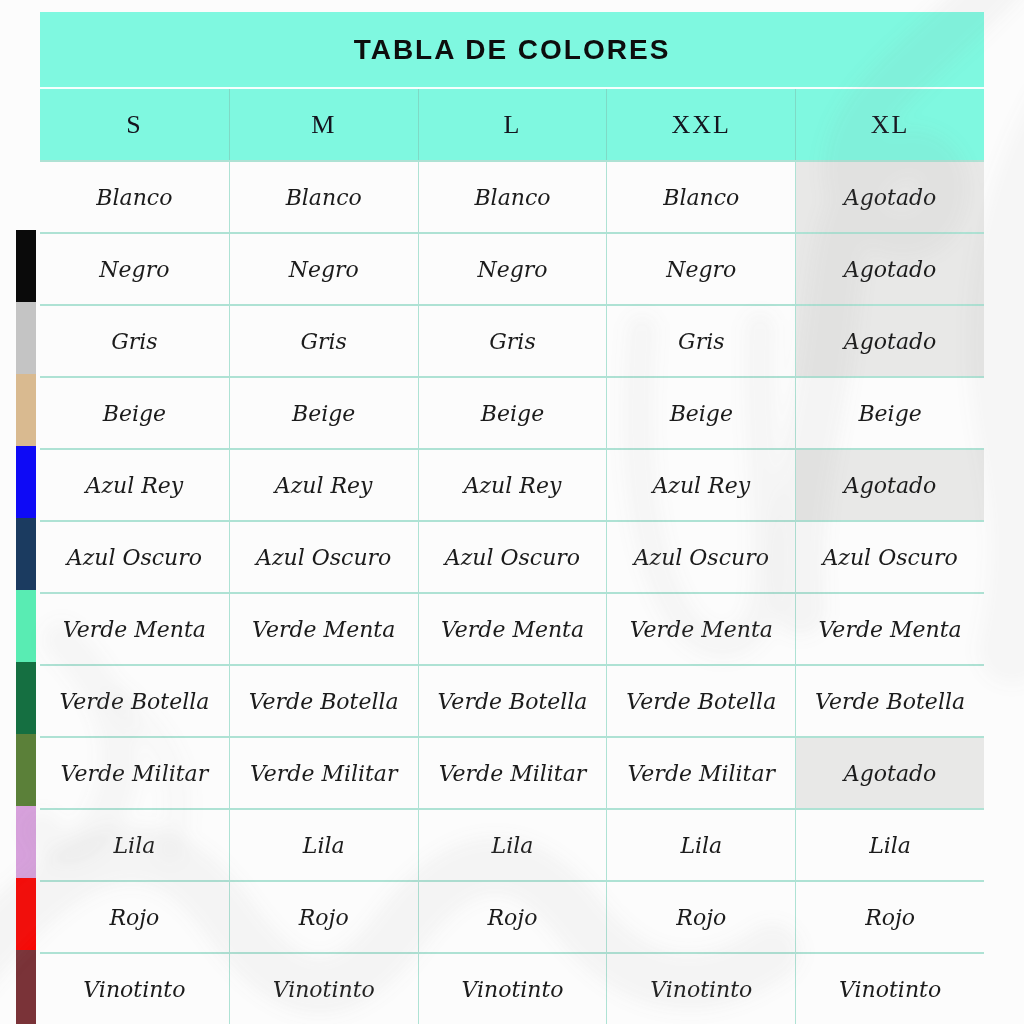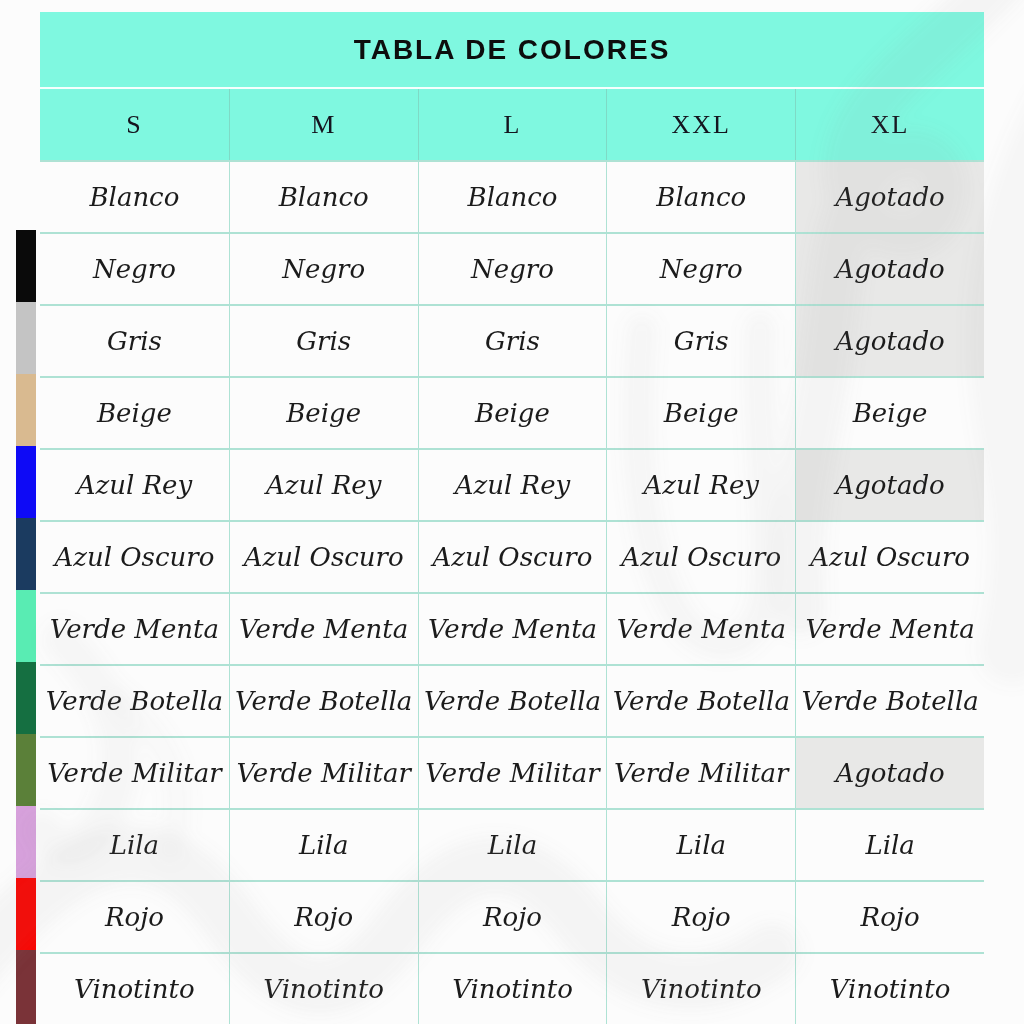--- a/index.html
+++ b/index.html
@@ -68,21 +68,21 @@
     display: grid;
     grid-template-columns: repeat(5, 1fr);
     grid-auto-rows: 72px;
     background: transparent;
   }
   .cell {
     display: flex; align-items: center; justify-content: center;
     border-top: 2px solid var(--divider, #AEE2D4);
     font-family: "DejaVu Serif", "Liberation Serif", serif;
     font-style: italic;
-    font-size: 26px;
+    font-size: 22px;
     color: var(--text, #1B1B1B);
     white-space: nowrap;
     text-align: center;
   }
   .cell.vline { border-left: 1.5px solid var(--divider, #AEE2D4); }
   .cell.soldout { background: var(--soldout-bg, #E8E8E7); }
 </style>
 </head>
 <body style="--mint: #7FF8E0; --divider: #AEE2D4; --soldout-bg: #E8E8E7; --text: #1B1B1B; --page-bg: #FCFCFC;">
 

